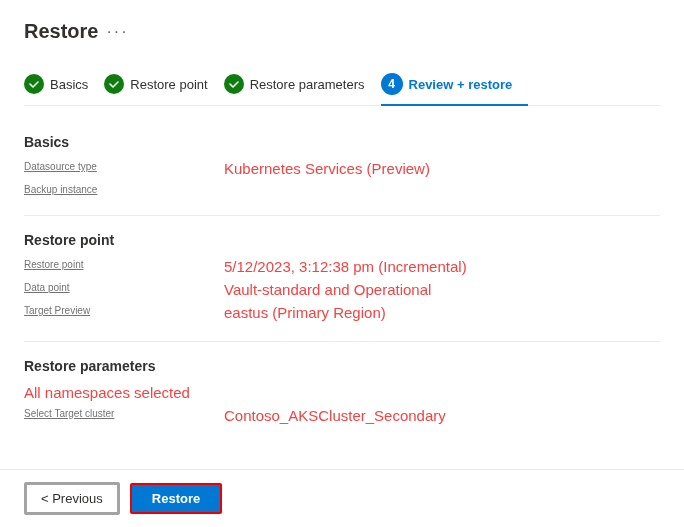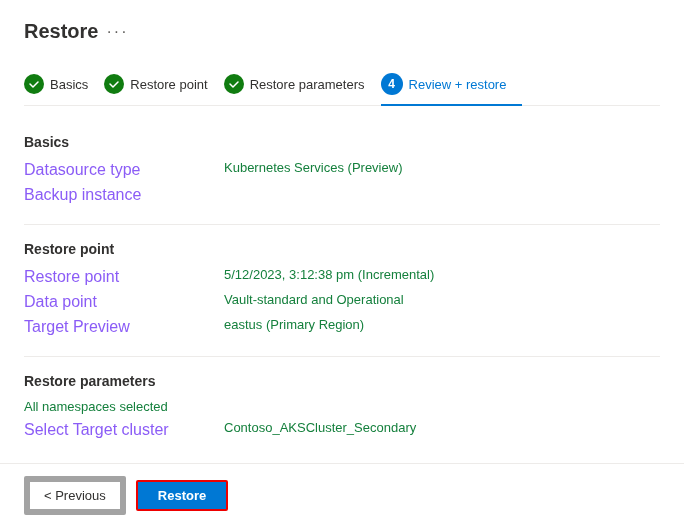--- a/index.html
+++ b/index.html
@@ -87,21 +87,21 @@
       flex-shrink: 0;
     }
 
     .step-label {
       font-size: 13px;
       color: #323130;
     }
 
     .step.active .step-label {
       color: #0078d4;
-      font-weight: 400;
+      font-weight: 700;
       text-align: center;
     }
 
     .step.active::after {
       content: '';
       position: absolute;
       bottom: -1px;
       left: 0;
       right: 0;
       height: 2px;
@@ -122,28 +122,29 @@
 
     .field-row {
       display: flex;
       align-items: flex-start;
       margin-bottom: 6px;
     }
 
     .field-label {
       width: 200px;
       min-width: 200px;
-      color: #8b5cf6;
-      font-size: 16px;
+      color: #737373;
+      font-size: 10px;
       padding-top: 1px;
+      text-decoration: underline;
     }
 
     .field-value {
-      color: #15803d;
-      font-size: 13px;
+      color: #ef4444;
+      font-size: 15px;
       flex: 1;
     }
 
     .divider {
       height: 1px;
       background: #edebe9;
       margin: 16px 0;
     }
 
     
@@ -155,21 +156,21 @@
       background: #fff;
       border-top: 1px solid #edebe9;
       padding: 12px 24px;
       display: flex;
       align-items: center;
       gap: 10px;
     }
 
     .btn-previous {
       background: #fff;
-      border: 6px solid #a3a3a3;
+      border: 3px solid #a3a3a3;
       color: #323130;
       padding: 6px 14px;
       font-size: 13px;
       cursor: pointer;
       border-radius: 2px;
       font-family: inherit;
     }
 
     .btn-restore {
       background: #0078d4;

